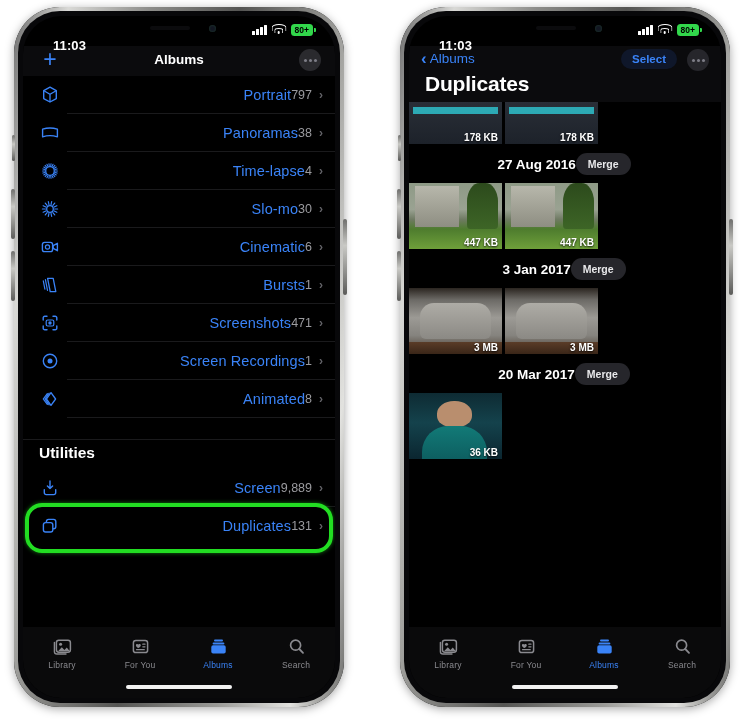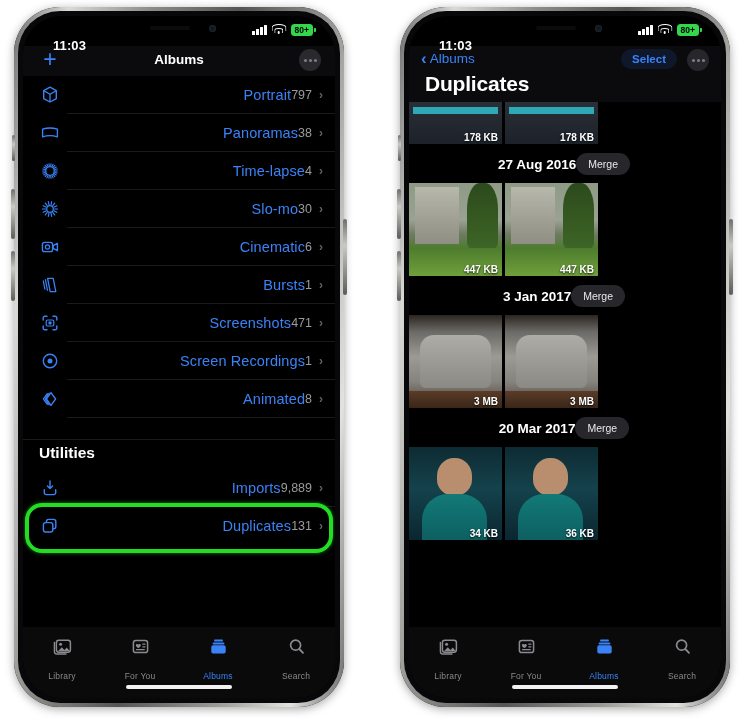--- a/index.html
+++ b/index.html
@@ -82,21 +82,21 @@
   .gap .sep{left:0;}
   .sechead{color:#fff;font-size:15.5px;font-weight:700;padding:4px 0 7px 16px;background:#000;}
 
   
   .hl{position:absolute;border:4px solid #22dd22;border-radius:17px;pointer-events:none;z-index:50;
       box-shadow:0 0 4px rgba(34,221,34,.55);}
 
   
   .tabbar{position:absolute;left:0;right:0;bottom:0;height:62px;background:#0a0a0b;z-index:25;
      display:flex;align-items:flex-start;padding-top:9px;}
-  .tab{flex:1;display:flex;flex-direction:column;align-items:center;gap:15px;}
+  .tab{flex:1;display:flex;flex-direction:column;align-items:center;gap:4px;}
   .tab .tl{font-size:8.5px;color:#8a8a8f;letter-spacing:.2px;}
   .tab.active .tl{color:#3a83f7;}
   .tabico{height:20px;display:flex;align-items:center;justify-content:center;}
   .homebar{position:absolute;left:50%;transform:translateX(-50%);bottom:9px;
      width:106px;height:4px;border-radius:3px;background:#f2f2f2;}
 
   
   .rnav{position:relative;height:56px;background:#0b0b0d;z-index:20;}
   .rback{position:absolute;left:12px;top:4px;display:flex;align-items:center;color:#3a83f7;font-size:13.5px;}
   .rback .cv{font-size:17px;font-weight:600;margin-right:3px;line-height:1;}
@@ -105,23 +105,23 @@
   .rmore{position:absolute;right:12px;top:3px;width:22px;height:22px;border-radius:50%;
      background:#26262b;display:flex;align-items:center;justify-content:center;gap:2px;}
   .rmore i{width:3px;height:3px;border-radius:50%;background:#7d7d86;display:block;}
   .rtitle{position:absolute;left:16px;top:26px;color:#fff;font-size:21px;font-weight:700;letter-spacing:-.2px;}
 
   .dupscroll{position:relative;background:#000;height:502px;overflow:hidden;}
   .grp{position:relative;}
   .grp .ghdr{display:flex;align-items:center;justify-content:center;
      padding:9px 16px 8px 14px;}
   .grp .gdate{color:#fff;font-size:13.5px;font-weight:600;}
-  .merge{background:#26262b;color:#e8e8ea;font-size:10.5px;padding:5px 12px;border-radius:12px;font-weight:400;}
+  .merge{background:#26262b;color:#e8e8ea;font-size:10.5px;padding:5px 12px;border-radius:12px;font-weight:700;}
   .pair{display:flex;gap:3px;padding-left:0;}
-  .thumb{position:relative;width:93px;height:93px;overflow:hidden;background:#111;}
+  .thumb{position:relative;width:93px;height:66px;overflow:hidden;background:#111;}
   .thumb .sz{position:absolute;right:4px;bottom:1px;color:#fff;font-size:10px;font-weight:700;
      text-shadow:0 1px 2px rgba(0,0,0,.85);}
   .thumb.tall{height:104px;}
 
   
   .ph-street{background:
      linear-gradient(180deg,#0d1016 0%,#161a22 34%,#1b1f26 36%,#2a2f38 58%,#1d222a 100%);
      position:absolute;inset:0;}
   .ph-street:before{content:"";position:absolute;left:0;top:14%;width:58%;height:42%;
      background:linear-gradient(180deg,#b4594a,#8e4034);}
@@ -341,21 +341,21 @@
                 <span class="sep"></span>
               </div>
               <div class="sechead">Utilities</div>
               <div class="row">
                 <span class="ico">
                   <svg width="20" height="20" viewBox="0 0 20 20">
                     <path d="M10 3v7.6m0 0l2.6-2.6M10 10.6L7.4 8" fill="none" stroke="#3a83f7" stroke-width="1.4" stroke-linecap="round" stroke-linejoin="round"></path>
                     <path d="M4.3 11.6v3.2a1.8 1.8 0 0 0 1.8 1.8h7.8a1.8 1.8 0 0 0 1.8-1.8v-3.2" fill="none" stroke="#3a83f7" stroke-width="1.4" stroke-linecap="round"></path>
                   </svg>
                 </span>
-                <span class="lbl">Imports</span>
+                <span class="lbl">Screen</span>
                 <span class="cnt">9,889</span>
                 <span class="chev">›</span>
                 <span class="sep"></span>
               </div>
               <div class="row">
                 <span class="ico">
                   <svg width="20" height="20" viewBox="0 0 20 20">
                     <rect x="6.4" y="3.4" width="9.4" height="9.4" rx="2.2" fill="none" stroke="#3a83f7" stroke-width="1.4"></rect>
                     <rect x="3.4" y="6.6" width="9.4" height="9.4" rx="2.2" fill="#000" stroke="#3a83f7" stroke-width="1.4"></rect>
                   </svg>
@@ -510,24 +510,20 @@
                 </div>
               </div>
               <div class="grp">
                 <div class="ghdr">
                   <span class="gdate">20 Mar 2017</span>
                   <span class="merge">Merge</span>
                 </div>
                 <div class="pair">
                   <div class="thumb">
                     <span class="ph-man"></span>
-                    <span class="sz">34 KB</span>
-                  </div>
-                  <div class="thumb">
-                    <span class="ph-man"></span>
                     <span class="sz">36 KB</span>
                   </div>
                 </div>
               </div>
             </div>
 
           <div class="tabbar">
             <div class="tab">
               <span class="tabico">
                 <svg width="19" height="17" viewBox="0 0 19 17">

